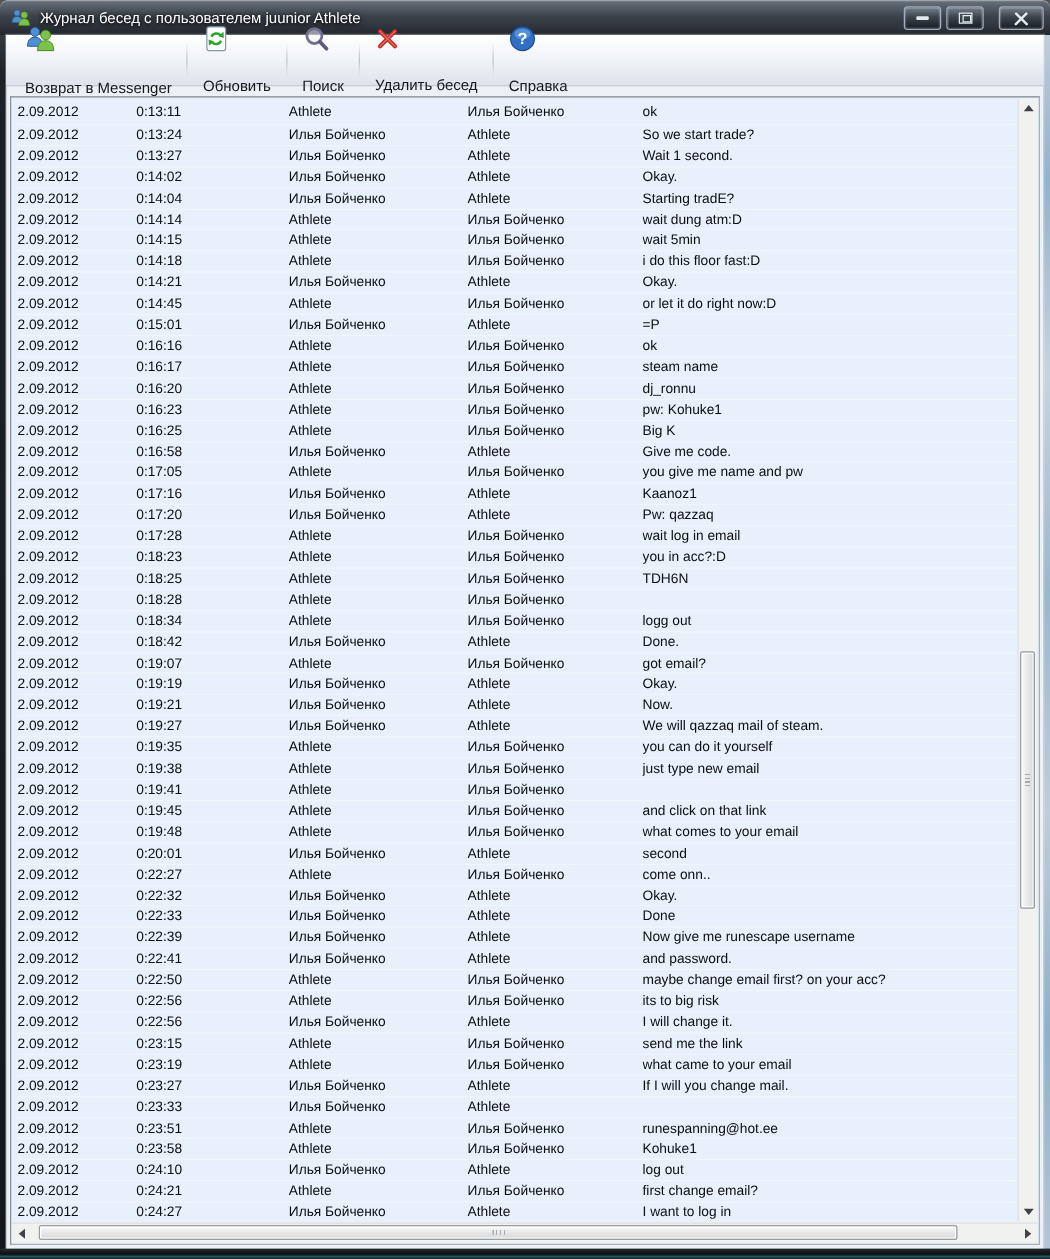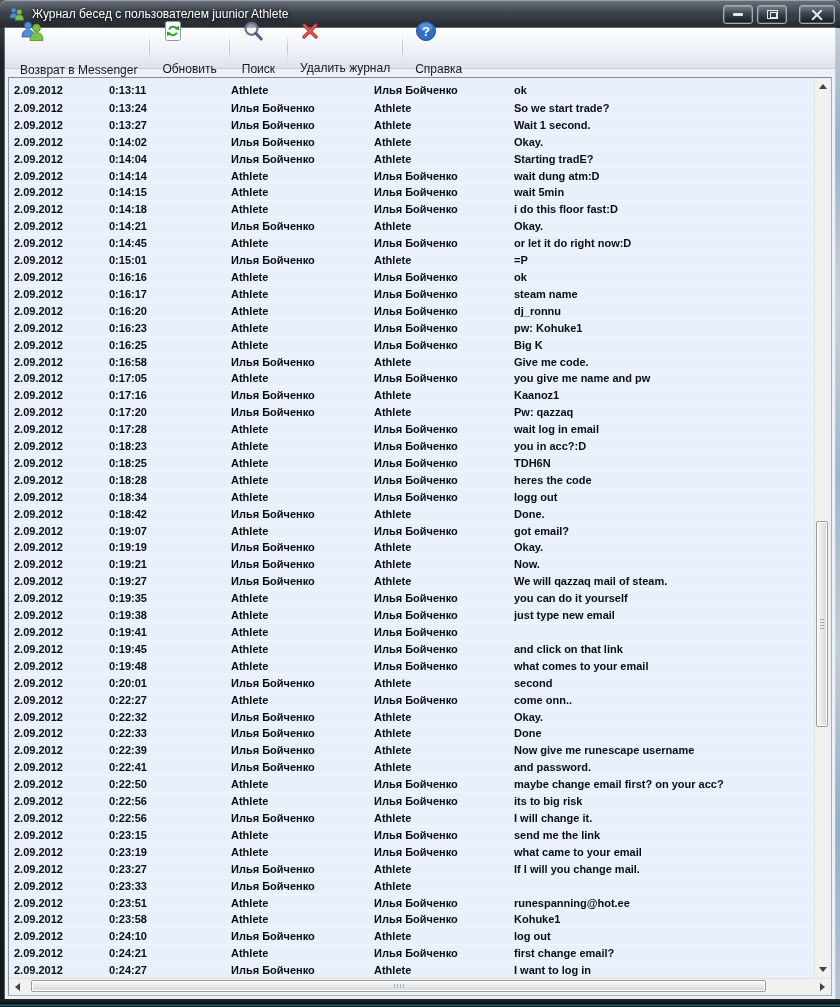--- a/index.html
+++ b/index.html
@@ -42,21 +42,21 @@
   .toolbar{position:absolute;left:0;right:0;top:0;height:41px;display:flex;align-items:center;
     padding:0 6px;background:linear-gradient(180deg,#ffffff 0%,#eef2f7 55%,#dde3eb 100%);
     border-bottom:1px solid #c7cdd5;}
   .tbtn{display:flex;gap:20px;padding:4px 9px;border-radius:3px;cursor:default;flex-direction:column;}
   .tbtn-label{font-size:12px;color:#15191d;white-space:nowrap;}
   .tsep{width:1px;height:26px;margin:0 3px;
     background:linear-gradient(180deg,rgba(180,188,198,0),#b9c1cb 50%,rgba(180,188,198,0));}
   .ticon{flex:none;display:block;}
   
   .listview{position:absolute;left:3px;right:3px;top:49px;bottom:3px;background:#e7f0fb;
-    border:1px solid;border-color:#7f868c #a9aeb3 #a9aeb3 #8b9197;font-weight:bold;}
+    border:1px solid;border-color:#7f868c #a9aeb3 #a9aeb3 #8b9197;}
   .rows{position:absolute;left:1px;top:1px;right:18px;bottom:18px;overflow:hidden;
     padding:3px 0 0 4px;background:#e7f0fb;}
   .row{display:flex;height:16.92px;line-height:16.6px;font-size:11px;color:#0b0e11;
     white-space:nowrap;border-top:1px solid rgba(255,255,255,.4);}
   .row:first-child{border-top:none;}
   .c-date{width:95px;flex:none;overflow:hidden;}
   .c-time{width:122px;flex:none;overflow:hidden;}
   .c-from{width:143px;flex:none;overflow:hidden;}
   .c-to{width:140px;flex:none;overflow:hidden;}
   .c-msg{flex:1;overflow:hidden;}
@@ -142,21 +142,21 @@
           <line x1="13.9" y1="13.4" x2="19.2" y2="19" stroke="#5c5c7a" stroke-width="3" stroke-linecap="round"></line>
         </svg>
         <span class="tbtn-label">Поиск</span>
       </div>
       <div class="tsep"></div>
       <div class="tbtn">
         <svg class="ticon" width="20" height="20" viewBox="0 0 20 20">
           <path d="M4 4 L16 16 M16 4 L4 16" stroke="#c32b2b" stroke-width="3.4" stroke-linecap="round"></path>
           <path d="M4 4 L16 16 M16 4 L4 16" stroke="#e46a5a" stroke-width="1.2" stroke-linecap="round"></path>
         </svg>
-        <span class="tbtn-label">Удалить журнал</span>
+        <span class="tbtn-label">Удалить бесед</span>
       </div>
       <div class="tsep"></div>
       <div class="tbtn">
         <svg class="ticon" width="22" height="22" viewBox="0 0 22 22">
           <circle cx="11" cy="11" r="9.5" fill="#2f6fc4" stroke="#1d4a8f"></circle>
           <ellipse cx="11" cy="7.2" rx="6.4" ry="4.2" fill="#7fb0e8" opacity="0.5"></ellipse>
           <text x="11" y="15.5" font-size="13" font-weight="bold" fill="#ffffff" text-anchor="middle" font-family="Liberation Sans, sans-serif">?</text>
         </svg>
         <span class="tbtn-label">Справка</span>
       </div>
@@ -323,21 +323,20 @@
     <span class="c-time">0:18:25</span>
     <span class="c-from">Athlete</span>
     <span class="c-to">Илья Бойченко</span>
     <span class="c-msg">TDH6N</span>
   </div>
           <div class="row">
     <span class="c-date">2.09.2012</span>
     <span class="c-time">0:18:28</span>
     <span class="c-from">Athlete</span>
     <span class="c-to">Илья Бойченко</span>
-    <span class="c-msg">heres the code</span>
   </div>
           <div class="row">
     <span class="c-date">2.09.2012</span>
     <span class="c-time">0:18:34</span>
     <span class="c-from">Athlete</span>
     <span class="c-to">Илья Бойченко</span>
     <span class="c-msg">logg out</span>
   </div>
           <div class="row">
     <span class="c-date">2.09.2012</span>

